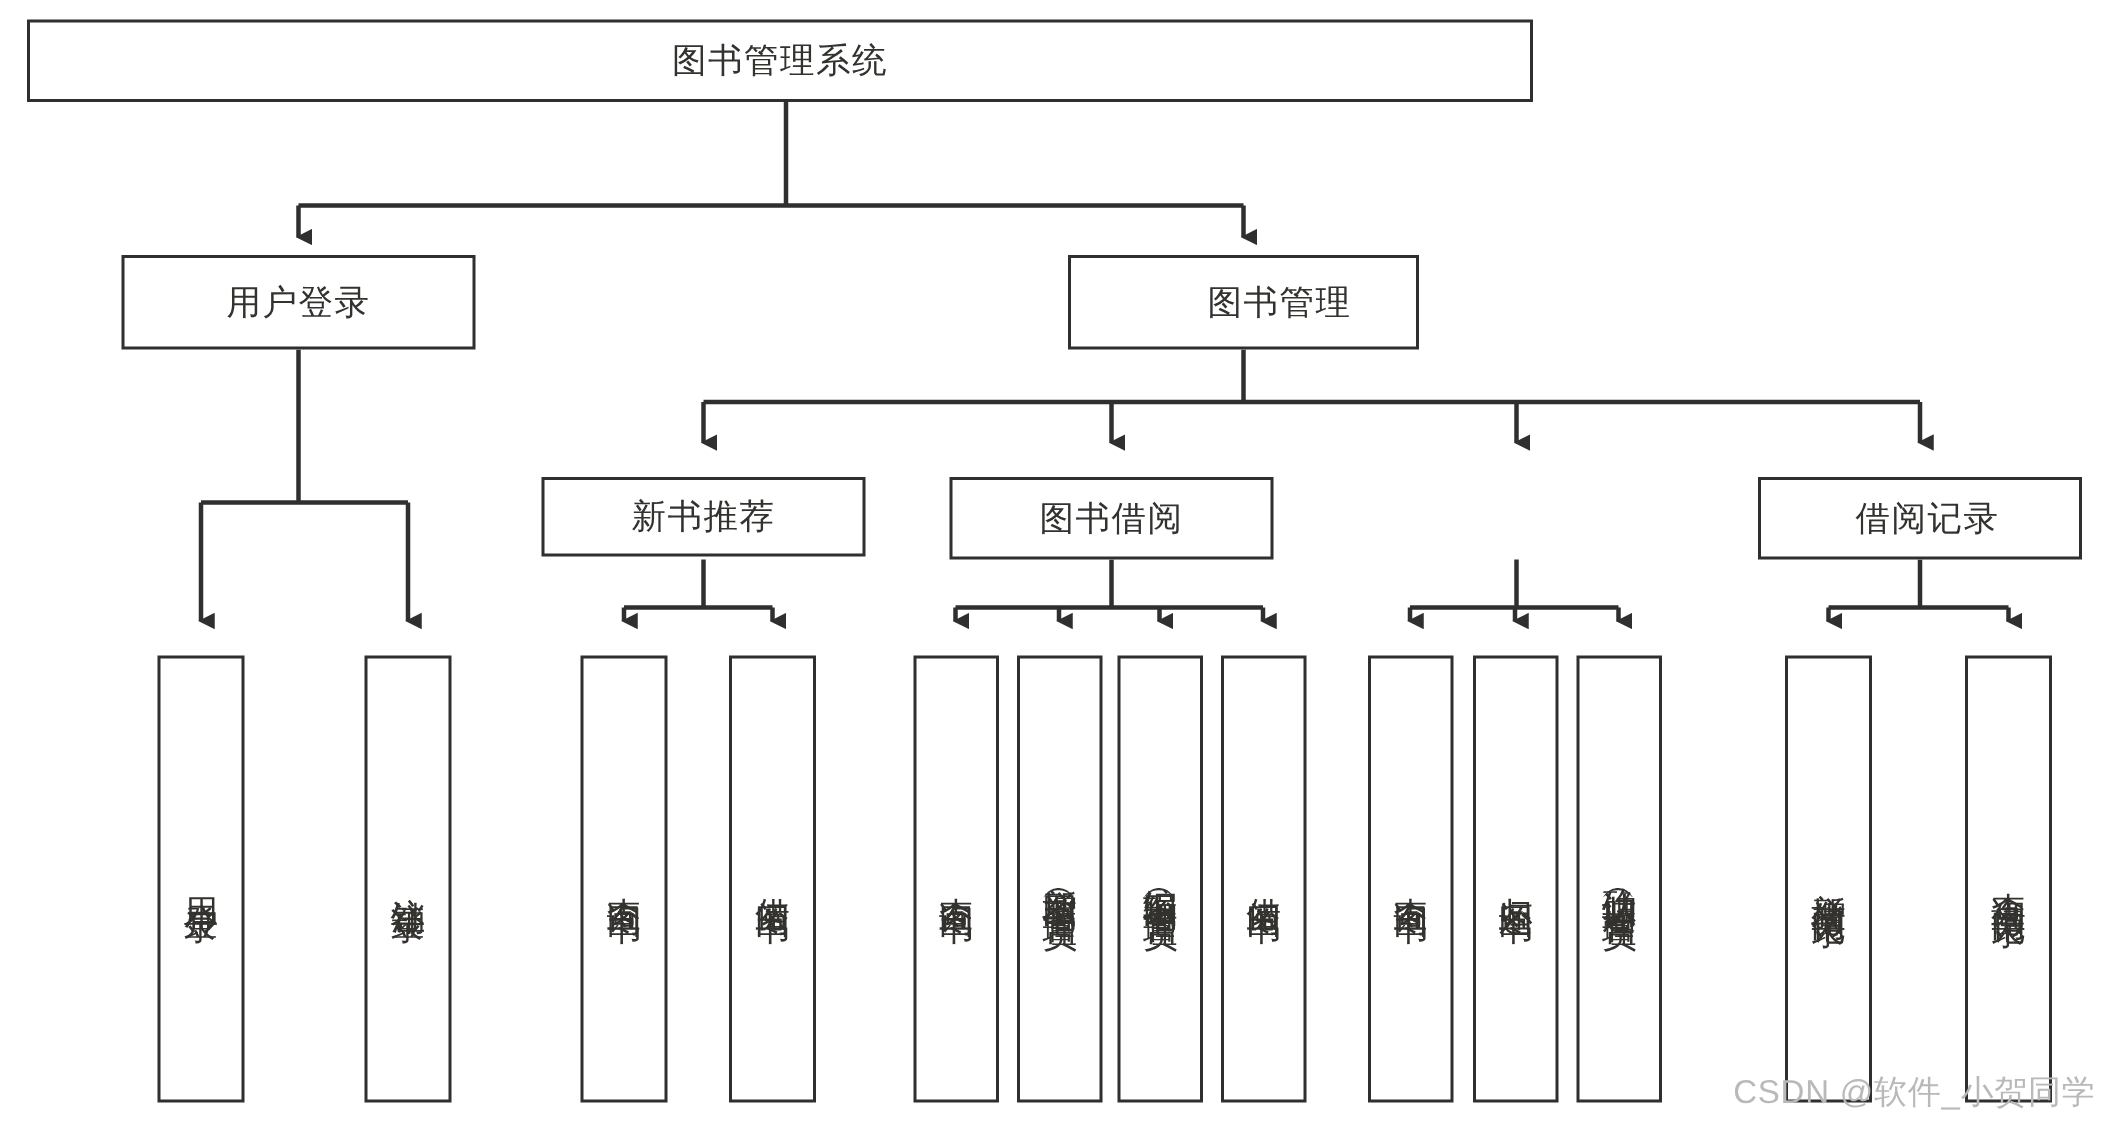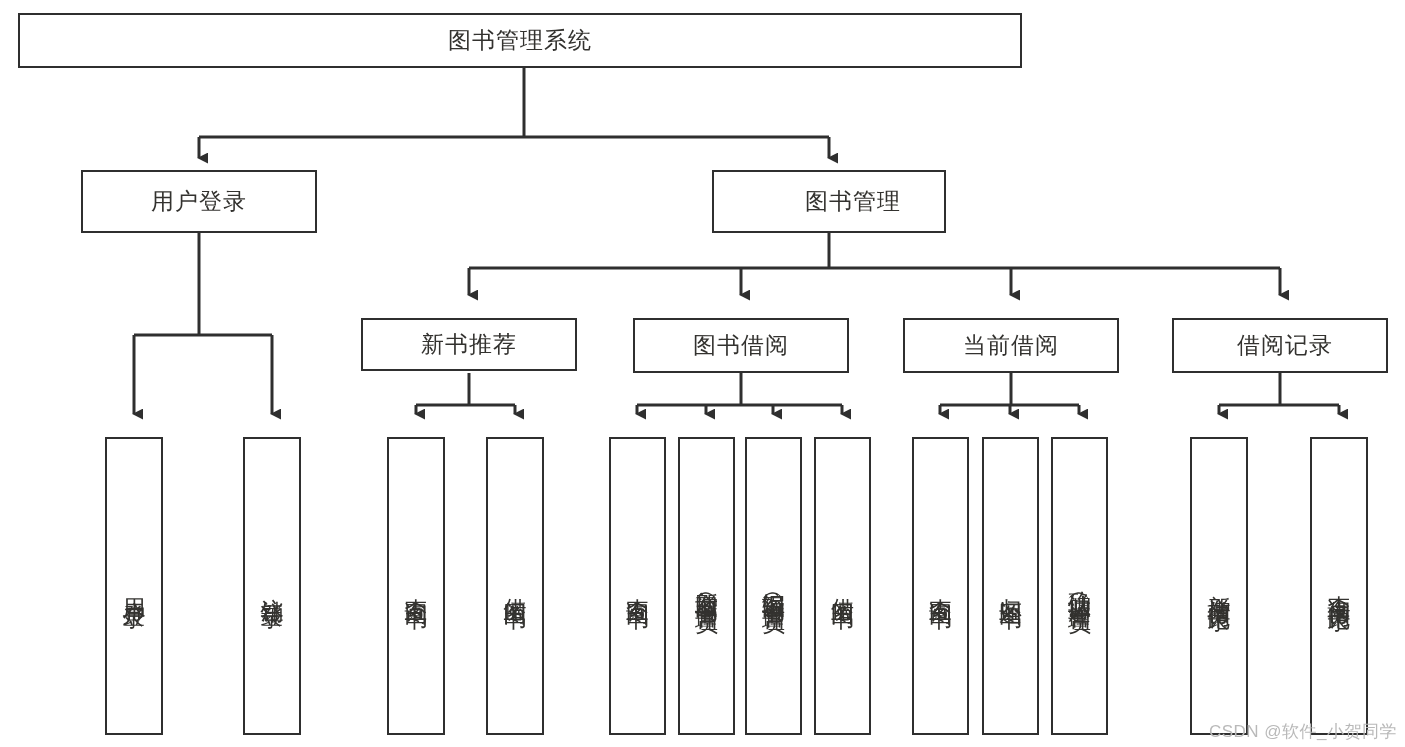--- a/index.html
+++ b/index.html
@@ -51,21 +51,21 @@
     writing-mode: vertical-rl;
     text-orientation: upright;
     letter-spacing: 3px;
     white-space: nowrap;
     display: block;
   }
   #watermark {
     position: absolute;
     right: 8px;
     bottom: 4px;
-    font-size: 17px;
+    font-size: 22px;
     color: #b9b9b9;
     letter-spacing: 0.5px;
     white-space: nowrap;
     pointer-events: none;
   }
 </style>
 </head>
 <body>
 
 <div id="canvas">
@@ -130,23 +130,20 @@
   <div class="node h" style="left: 712px; top: 170px; width: 234px; height: 63px; padding-left: 48px;">
     <span>图书管理</span>
   </div>
 
   <div class="node h" style="left: 361px; top: 318px; width: 216px; height: 53px;">
     <span>新书推荐</span>
   </div>
   <div class="node h" style="left: 633px; top: 318px; width: 216px; height: 55px;">
     <span>图书借阅</span>
   </div>
-  <div class="node h" style="left: 903px; top: 318px; width: 216px; height: 55px;">
-    <span>当前借阅</span>
-  </div>
   <div class="node h" style="left: 1172px; top: 318px; width: 216px; height: 55px; padding-left: 10px;">
     <span>借阅记录</span>
   </div>
 
   <div class="node v" style="left: 105px; top: 437px; width: 58px; height: 298px;">
     <span class="vtext">用户登录</span>
   </div>
   <div class="node v" style="left: 243px; top: 437px; width: 58px; height: 298px;">
     <span class="vtext">注销登录</span>
   </div>

